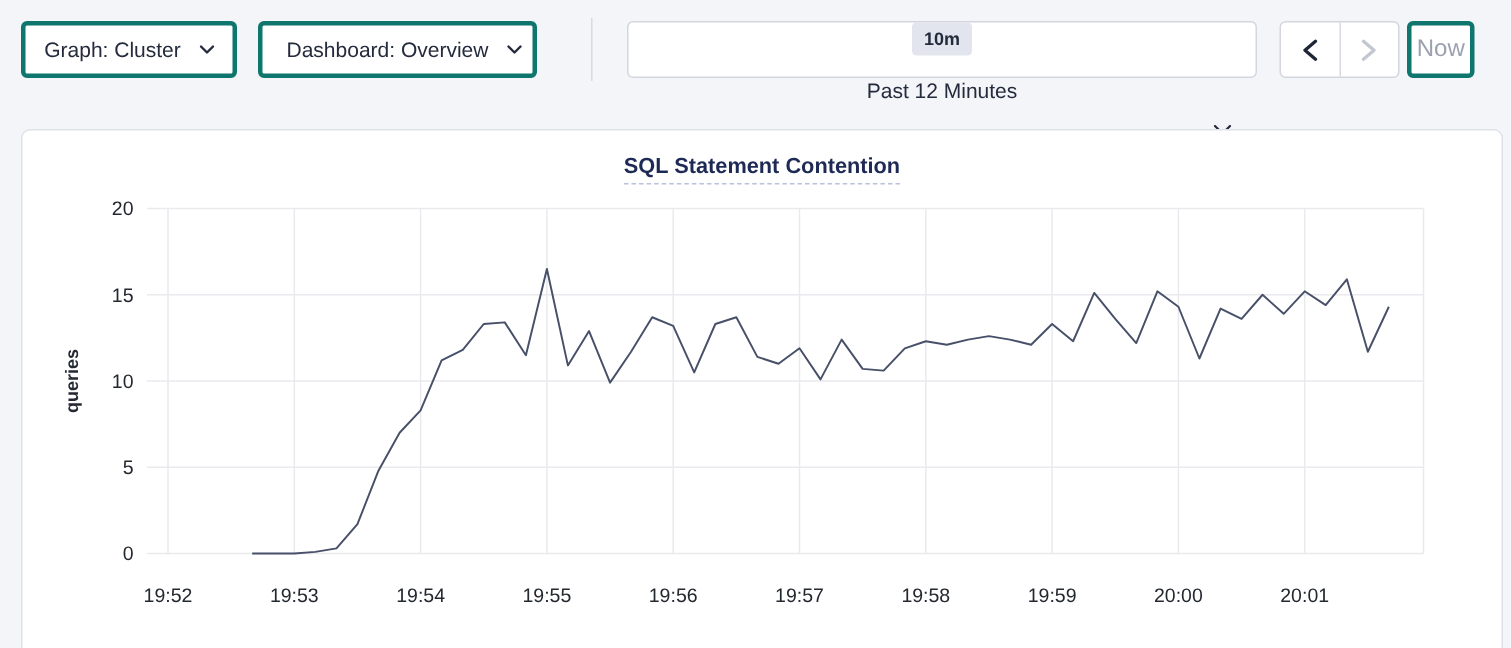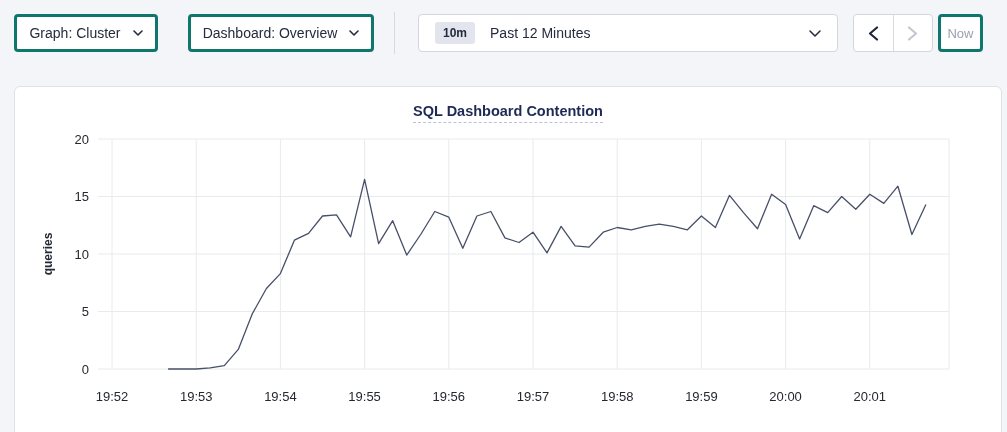--- a/index.html
+++ b/index.html
@@ -17,49 +17,50 @@
     background: #ffffff;
     border: 3px solid #0f766e;
     border-radius: 4px;
     display: flex; align-items: center; justify-content: center;
     font-size: 14px; color: #242b3d;
     cursor: pointer;
     white-space: nowrap;
   }
   .dropdown-btn { padding: 0 16px; gap: 12px; }
   #graph-dd { left: 14px; width: 144px; }
-  #dash-dd  { left: 188px; width: 186px; }
+  #dash-dd  { left: 172px; width: 186px; justify-content: space-between; }
   .v-divider {
     position: absolute; left: 394px; top: 12px; width: 1px; height: 42px;
     background: #d8dae2;
   }
   .time-picker {
     position: absolute; left: 418px; top: 14px; width: 420px; height: 38px;
     background: #ffffff; border: 1px solid #d3d5df; border-radius: 4px;
     display: flex; align-items: center; padding: 0 16px; gap: 15px;
     cursor: pointer;
+    flex-direction: column;
   }
   .time-badge {
     background: #e2e5ee; color: #242b3d;
     font-size: 12px; font-weight: 700;
     padding: 4px 8px; border-radius: 3px;
   }
   .time-label { font-size: 14px; color: #242b3d; }
   .time-picker .chev { margin-left: auto; }
   .arrow-group {
     position: absolute; left: 853px; top: 14px; width: 80px; height: 38px;
     background: #ffffff; border: 1px solid #d3d5df; border-radius: 4px;
     display: flex;
   }
   .arrow-half {
     flex: 1; display: flex; align-items: center; justify-content: center;
     cursor: pointer;
   }
   .arrow-half + .arrow-half { border-left: 1px solid #d8dae2; }
-  #now-btn { left: 938px; width: 45px; color: #9ba1b0; font-size: 13px; }
+  #now-btn { left: 938px; width: 45px; color: #9ba1b0; font-size: 16px; }
   .card {
     position: absolute; left: 14px; top: 86px; width: 988px; height: 354px;
     background: #ffffff;
     border: 1px solid #e0e2e9;
     border-radius: 6px;
   }
   .chart-title-row {
     position: absolute; left: 0; top: 15px; width: 100%;
     text-align: center;
   }
@@ -123,21 +124,21 @@
           </svg>
       </span>
     </div>
   </div>
 
   <button class="btn" id="now-btn">Now</button>
 </div>
 
 <div class="card">
   <div class="chart-title-row">
-    <span class="chart-title">SQL Dashboard Contention</span>
+    <span class="chart-title">SQL Statement Contention</span>
   </div>
   <svg id="chart-svg" xmlns="http://www.w3.org/2000/svg">
       <line x1="83" y1="282" x2="934" y2="282" stroke="#e9eaee" stroke-width="1"></line>
       <text x="74" y="286.5" text-anchor="end" font-size="13" fill="#24282f">0</text>
       <line x1="83" y1="224.5" x2="934" y2="224.5" stroke="#e9eaee" stroke-width="1"></line>
       <text x="74" y="229" text-anchor="end" font-size="13" fill="#24282f">5</text>
       <line x1="83" y1="167" x2="934" y2="167" stroke="#e9eaee" stroke-width="1"></line>
       <text x="74" y="171.5" text-anchor="end" font-size="13" fill="#24282f">10</text>
       <line x1="83" y1="109.5" x2="934" y2="109.5" stroke="#e9eaee" stroke-width="1"></line>
       <text x="74" y="114" text-anchor="end" font-size="13" fill="#24282f">15</text>

